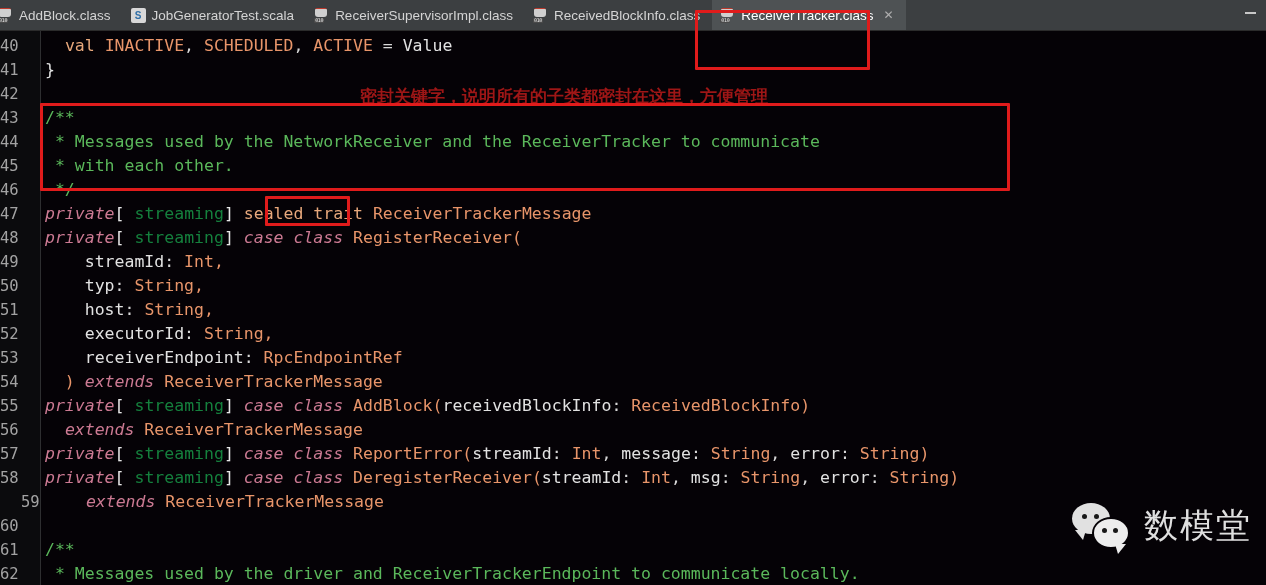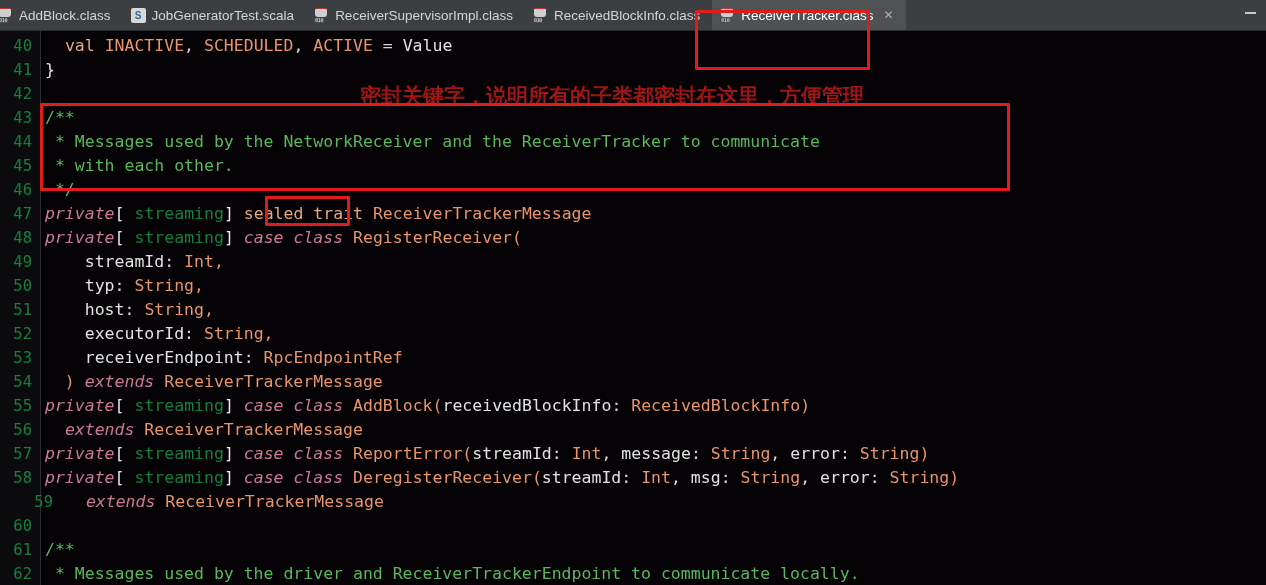--- a/index.html
+++ b/index.html
@@ -69,22 +69,22 @@
     position:absolute;left:0;top:0;width:40px;height:100%;
     background:#0b0b0d;
     border-right:1px solid #2e2e30;
   }
   .codeline{
     position:absolute;left:0;height:24px;line-height:24px;
     white-space:pre;font-size:16.5px;
     font-family:"DejaVu Sans Mono","Liberation Mono",monospace;
   }
   .lnum{
-    position:absolute;left:0;width:32px;text-align:right;
-    color:#15803d;font-size:15.5px;
+    position:absolute;left:0;width:32px;text-align:left;
+    color:#a3a3a3;font-size:15.5px;
     font-family:"DejaVu Sans Mono",monospace;
   }
   .ctext{position:absolute;left:45px;}
 
   
   .kw{color:#cc7a93;font-style:italic;}        
   .kw2{color:#e8a87c;}       
   .brk{color:#e8e8e8;}
   .mod{color:#15803d;margin-left:10px;}       
   .typ{color:#e8956a;}       
@@ -94,21 +94,21 @@
   .const{color:#e8956a;}
 
   
   .redbox{
     position:absolute;border:3px solid #e01b1b;
     box-sizing:border-box;pointer-events:none;border-radius:1px;
   }
   #cn-annot{
     position:absolute;color:#9e1616;
     font-family:"DejaVu Sans","Liberation Sans",sans-serif;
-    font-size:21px;line-height:20px;white-space:nowrap;
+    font-size:17px;line-height:20px;white-space:nowrap;
     font-weight:bold;
   }
 
   
   #watermark{
     position:absolute;right:14px;bottom:36px;
     display:flex;align-items:center;gap:10px;opacity:.93;
   }
   #wx-logo{position:relative;width:62px;height:46px;}
   #wx-logo .b1{
@@ -205,19 +205,32 @@
       <div class="codeline" style="top: 411px; width: 1266px;"><span class="lnum">57</span><span class="ctext"><span class="kw">private</span><span class="brk">[</span><span class="mod">streaming</span><span class="brk">]</span><span class="pun"> </span><span class="kw">case</span><span class="pun"> </span><span class="kw">class</span><span class="pun"> </span><span class="typ">ReportError</span><span class="typ">(</span><span class="idn">streamId</span><span class="pun">: </span><span class="typ">Int</span><span class="pun">, </span><span class="idn">message</span><span class="pun">: </span><span class="typ">String</span><span class="pun">, </span><span class="idn">error</span><span class="pun">: </span><span class="typ">String</span><span class="typ">)</span></span></div>
       <div class="codeline" style="top: 435px; width: 1266px;"><span class="lnum">58</span><span class="ctext"><span class="kw">private</span><span class="brk">[</span><span class="mod">streaming</span><span class="brk">]</span><span class="pun"> </span><span class="kw">case</span><span class="pun"> </span><span class="kw">class</span><span class="pun"> </span><span class="typ">DeregisterReceiver</span><span class="typ">(</span><span class="idn">streamId</span><span class="pun">: </span><span class="typ">Int</span><span class="pun">, </span><span class="idn">msg</span><span class="pun">: </span><span class="typ">String</span><span class="pun">, </span><span class="idn">error</span><span class="pun">: </span><span class="typ">String</span><span class="typ">)</span></span></div>
       <div class="codeline" style="top: 459px; width: 1150px; margin-left: 21px;"><span class="lnum">59</span><span class="ctext"><span class="pun">  </span><span class="kw">extends</span><span class="pun"> </span><span class="typ">ReceiverTrackerMessage</span></span></div>
       <div class="codeline" style="top: 483px; width: 1266px;"><span class="lnum">60</span><span class="ctext"><span class="pun"></span></span></div>
       <div class="codeline" style="top: 507px; width: 1266px;"><span class="lnum">61</span><span class="ctext"><span class="cmt">/**</span></span></div>
       <div class="codeline" style="top: 531px; width: 1266px;"><span class="lnum">62</span><span class="ctext"><span class="cmt"> * Messages used by the driver and ReceiverTrackerEndpoint to communicate locally.</span></span></div>
     </div>
 
   <div id="cn-annot" style="left: 360px; top: 55px; color: rgb(158, 22, 22);">密封关键字，说明所有的子类都密封在这里，方便管理</div>
 
+  <div id="watermark">
+    <div id="wx-logo">
+      <div class="b1">
+        <div class="eye" style="left:10px;top:11px;"></div>
+        <div class="eye" style="left:22px;top:11px;"></div>
+      </div>
+      <div class="b2">
+        <div class="eye" style="left:8px;top:9px;"></div>
+        <div class="eye" style="left:19px;top:9px;"></div>
+      </div>
+    </div>
+    <div id="wx-text">数模堂</div>
+  </div>
 </div>
 
 <div id="boxes-layer">
     <div class="redbox" style="left: 695px; top: 10px; width: 175px; height: 60px; border-color: rgb(224, 27, 27);"></div>
     <div class="redbox" style="left: 40px; top: 103px; width: 970px; height: 88px; border-color: rgb(224, 27, 27);"></div>
     <div class="redbox" style="left: 265px; top: 196px; width: 85px; height: 30px; border-color: rgb(224, 27, 27);"></div>
   </div>
 
 </body></html>

